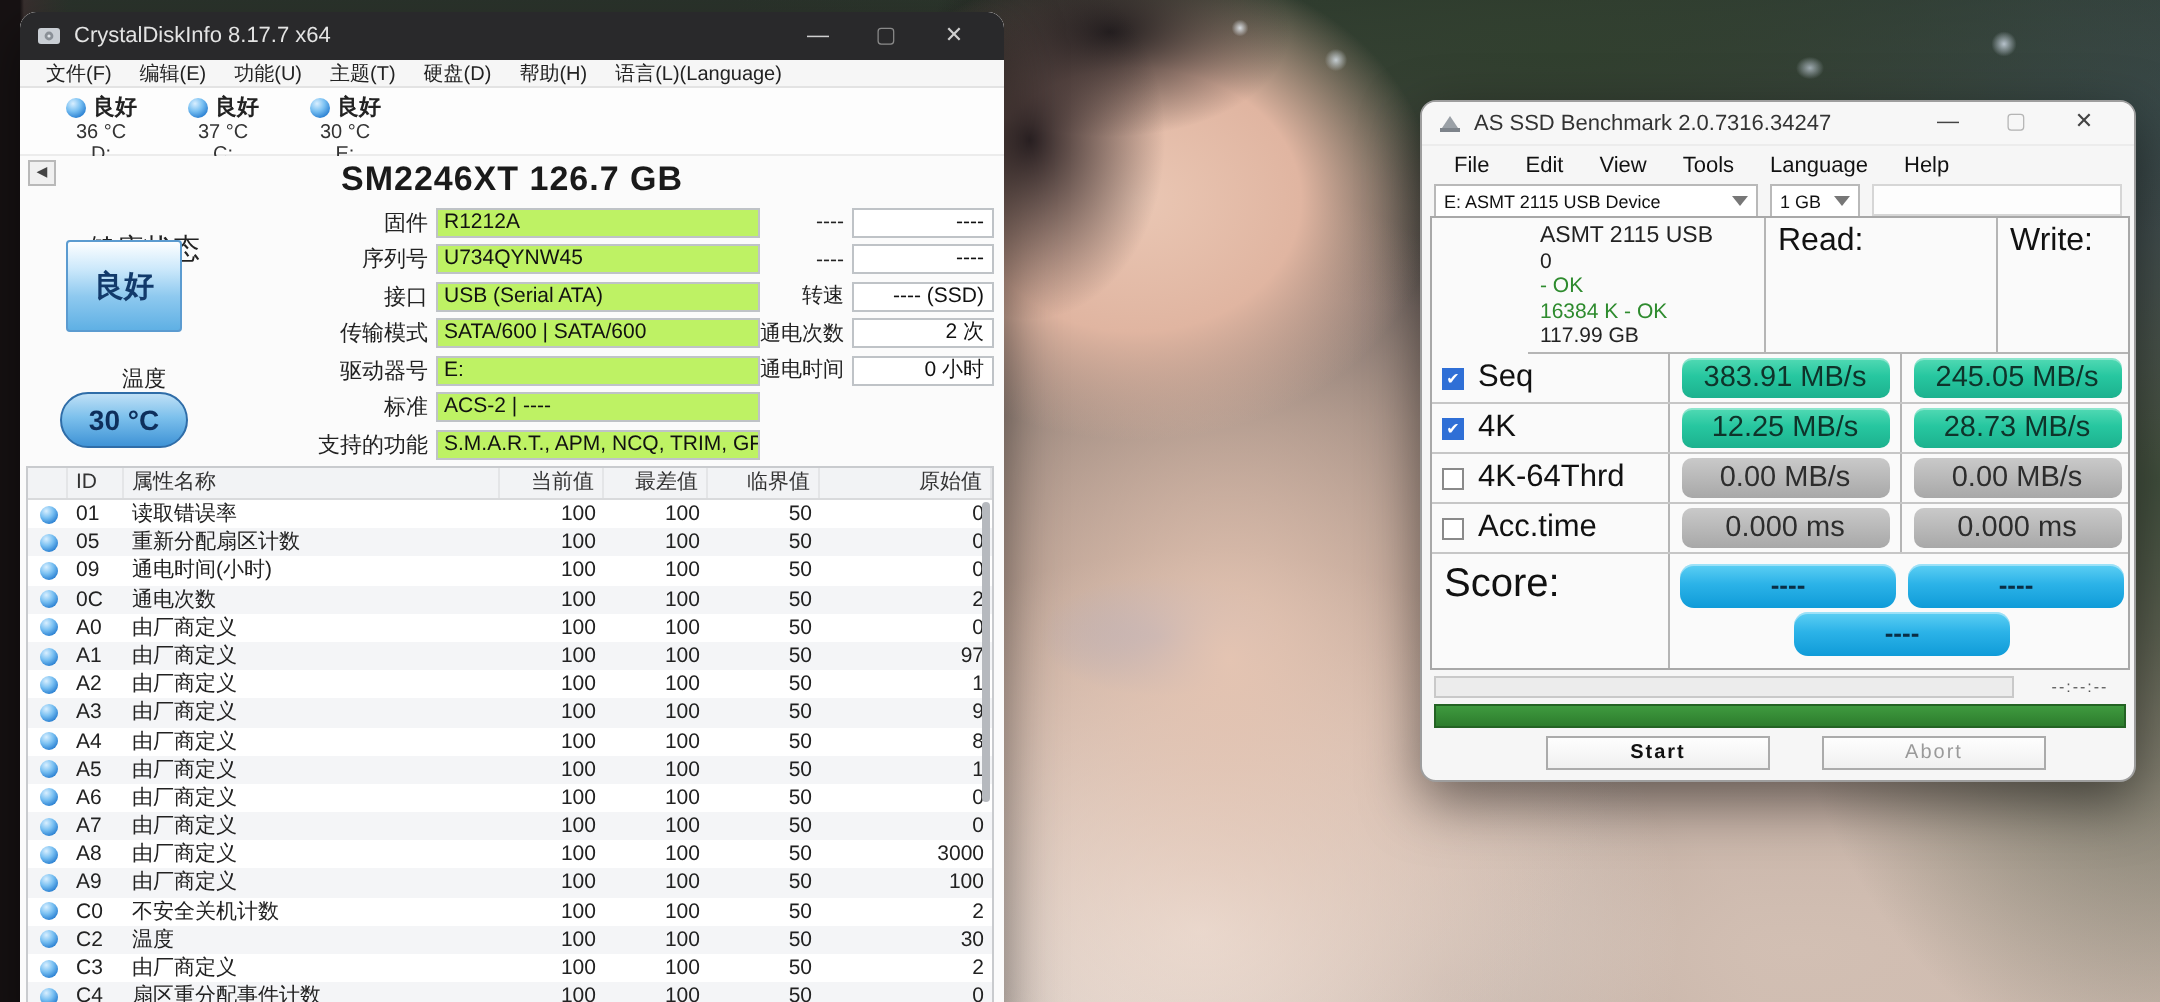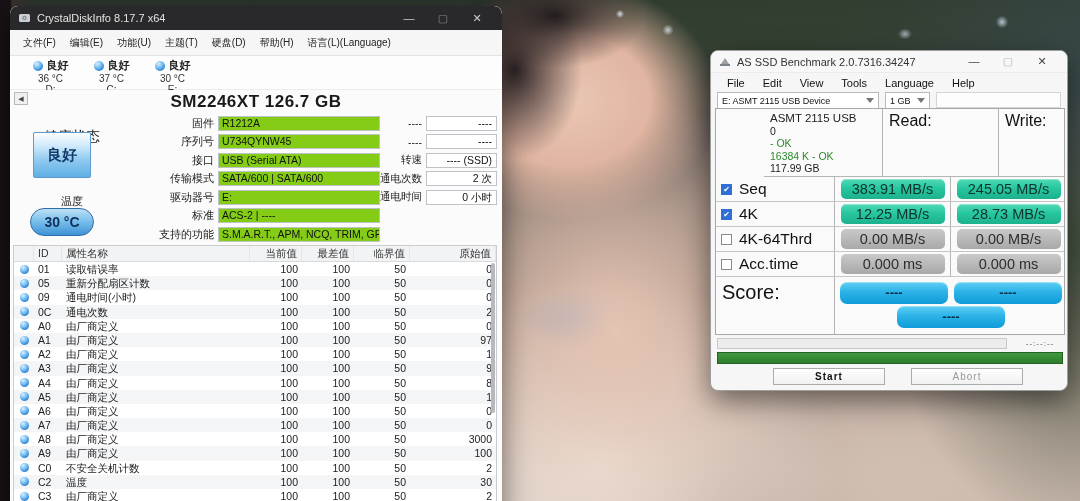--- a/index.html
+++ b/index.html
@@ -32,21 +32,21 @@
   
   .win{position:absolute;box-shadow:0 10px 28px rgba(0,0,0,.5);}
   .tb-controls{display:flex;align-items:center;gap:0;margin-left:auto;}
   .tb-btn{width:34px;text-align:center;font-size:11px;line-height:1;}
 
   
   #cdi{left:10px;top:6px;width:492px;height:510px;border-radius:8px 8px 0 0;overflow:hidden;background:#fbfbfb;}
   #cdi-titlebar{height:24px;background:rgba(30,30,32,.95);display:flex;align-items:center;padding:0 8px;border-radius:8px 8px 0 0;}
   #cdi-title{color:#e4e4e4;font-size:11px;margin-left:6px;}
   #cdi .tb-btn{color:#cfcfcf;}
-  #cdi-menubar{height:26px;background:#f6f6f6;display:flex;align-items:center;padding:0 6px;border-bottom:1px solid #e3e3e3;}
+  #cdi-menubar{height:14px;background:#f6f6f6;display:flex;align-items:center;padding:0 6px;border-bottom:1px solid #e3e3e3;}
   .cdi-menu-item{font-size:10px;color:#222;padding:0 7px;white-space:nowrap;}
   #cdi-tabs{height:34px;background:#fdfdfd;display:flex;align-items:flex-start;padding:1px 0 0 10px;border-bottom:1px solid #ececec;}
   .drive-tab{position:relative;width:61px;text-align:center;font-size:10px;color:#222;padding-top:1px;}
   .drive-tab .row1{display:flex;align-items:center;justify-content:center;gap:4px;font-size:11px;font-weight:bold;}
   .sphere{width:10px;height:10px;border-radius:50%;display:inline-block;flex:0 0 auto;
     background:radial-gradient(circle at 35% 28%, #d9efff 0%, #79c0f2 40%, #2f84d4 75%, #1a5fa8 100%);}
   .drive-tab .temp,.drive-tab .letter{font-size:10px;line-height:11px;color:#333;}
   .drive-tab.selected::after{content:"";position:absolute;left:2px;right:2px;bottom:-1px;height:3px;background:#6a63d6;border-radius:2px;}
   #cdi-content{position:relative;height:438px;background:#fbfbfb;}
   #cdi-back{position:absolute;left:4px;top:2px;width:14px;height:13px;background:#f0f0f0;border:1px solid #b9b9b9;font-size:7px;line-height:11px;text-align:center;color:#444;}
@@ -55,21 +55,21 @@
   #cdi-health-btn{position:absolute;left:23px;top:42px;width:58px;height:46px;border:1px solid #5b9bd0;border-radius:2px;
     background:linear-gradient(180deg,#fdfeff 0%,#cde9fb 30%,#8ec9ef 62%,#5fb0e4 100%);
     display:flex;align-items:center;justify-content:center;font-size:15px;font-weight:bold;color:#123a6b;}
   #cdi-temp-label{position:absolute;left:14px;top:104px;width:96px;text-align:center;font-size:11px;color:#222;}
   #cdi-temp-btn{position:absolute;left:20px;top:118px;width:64px;height:28px;border:1px solid #2f6da8;border-radius:14px;
     background:linear-gradient(180deg,#bfe0f6 0%,#7cc0ec 45%,#3f93d6 100%);
     display:flex;align-items:center;justify-content:center;font-size:14px;font-weight:bold;color:#0e2f5c;}
   #cdi-fields{position:absolute;left:128px;top:24px;width:242px;}
   .f-row{display:flex;align-items:center;height:18.5px;}
   .f-label{width:80px;text-align:right;font-size:11px;color:#222;padding-right:4px;white-space:nowrap;}
-  .f-box{flex:1;height:15px;background:#84cc16;border:1px solid #bfc3c7;font-size:10.5px;color:#111;line-height:13px;padding:0 3px;white-space:nowrap;overflow:hidden;}
+  .f-box{flex:1;height:15px;background:#bef264;border:1px solid #bfc3c7;font-size:10.5px;color:#111;line-height:13px;padding:0 3px;white-space:nowrap;overflow:hidden;}
   #cdi-rfields{position:absolute;left:360px;top:24px;width:127px;}
   .rf-label{width:56px;text-align:right;font-size:10.5px;color:#222;padding-right:4px;white-space:nowrap;}
   .rf-box{flex:1;height:15px;background:#fff;border:1px solid #bfc3c7;font-size:10.5px;color:#111;line-height:13px;padding:0 4px;text-align:right;white-space:nowrap;}
   #cdi-table{position:absolute;left:3px;top:155px;width:484px;height:283px;border:1px solid #c9cbce;background:#fff;overflow:hidden;}
   .t-head{display:grid;grid-template-columns:20px 28px 1fr 52px 52px 56px 86px;height:16px;background:#f2f3f5;border-bottom:1px solid #d9dadc;}
   .t-head > div{font-size:10.5px;color:#333;line-height:15px;padding:0 4px;border-right:1px solid #e4e5e7;white-space:nowrap;overflow:hidden;}
   .t-head .num{text-align:right;}
   .t-row{display:grid;grid-template-columns:20px 28px 1fr 52px 52px 56px 86px;height:14.2px;}
   .t-row:nth-child(even){background:#f4f5f7;}
   .t-row > div{font-size:10.5px;color:#222;line-height:14px;padding:0 4px;white-space:nowrap;overflow:hidden;}

